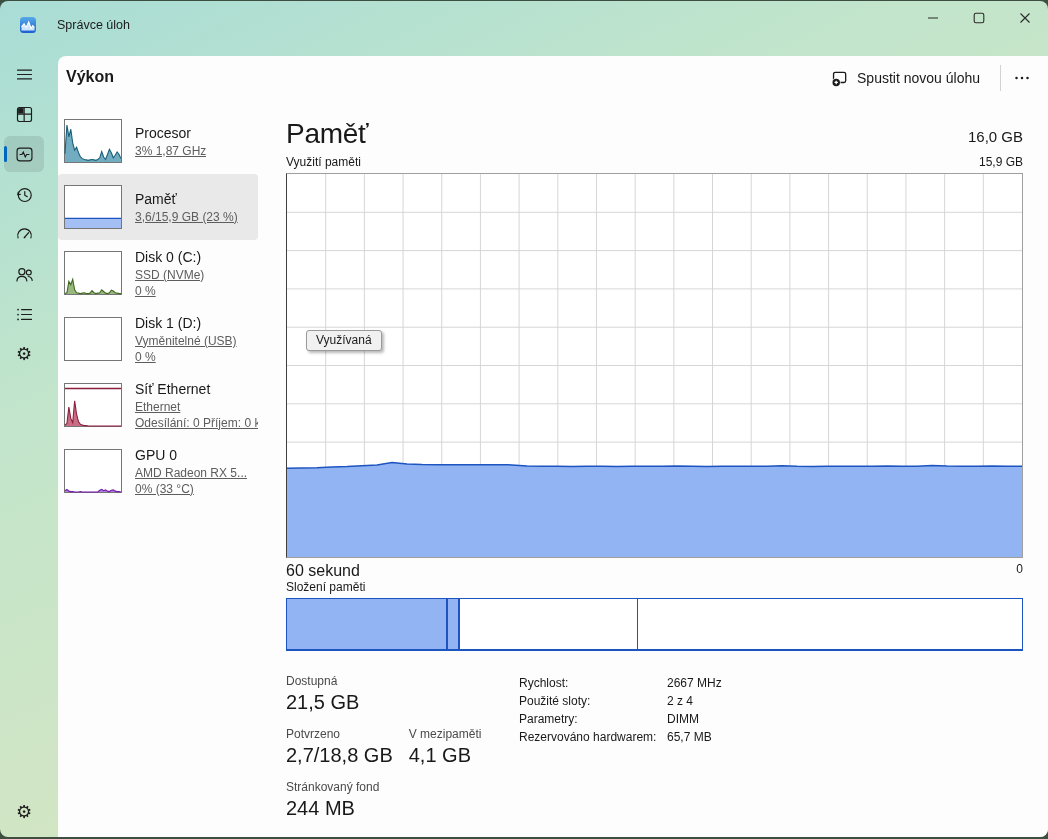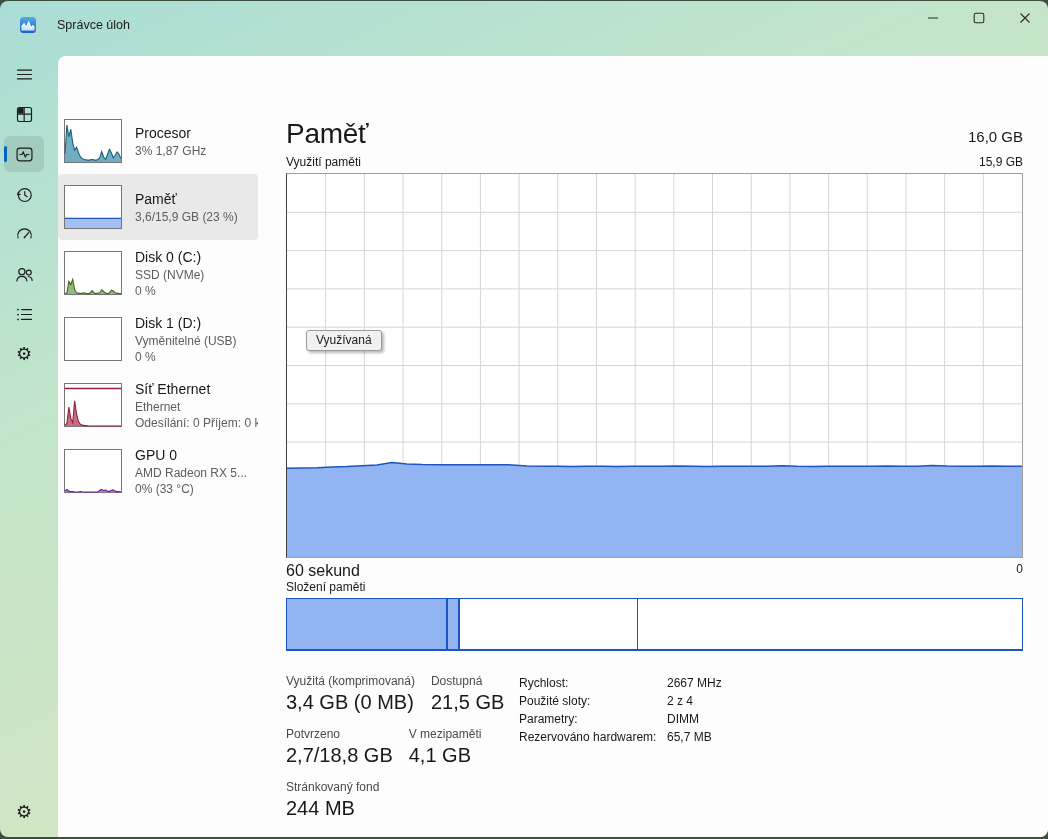--- a/index.html
+++ b/index.html
@@ -38,21 +38,21 @@
   .more-btn { position:absolute; right:8px; top:6px; width:36px; height:32px; background:transparent; border:none;
               display:flex; align-items:center; justify-content:center; border-radius:4px; }
 
   
   .perf-list { position:absolute; left:0; top:52px; width:202px; }
   .pitem { position:relative; height:66px; width:200px; display:flex; align-items:center; border-radius:4px; }
   .pitem.selected { background:#e9e9e9; }
   .thumb { margin-left:6px; background:#fff; flex:none; }
   .ptxt { margin-left:13px; overflow:hidden; }
   .pname { font-size:14px; color:#191919; line-height:19px; white-space:nowrap; }
-  .psub { font-size:12px; color:#5d5d5d; line-height:16px; white-space:nowrap; }
+  .psub { font-size:12px; color:#5d5d5d; line-height:16px; white-space:nowrap;text-decoration:underline; }
 
   
   .main { position:absolute; left:228px; top:0; width:737px; height:790px; }
   .mem-title { position:absolute; left:0; top:62px; font-size:28px; font-weight:400; color:#191919; letter-spacing:-0.3px; }
   .mem-total { position:absolute; right:0; top:72px; font-size:15px; color:#191919; }
   .usage-label { position:absolute; left:0; top:99px; font-size:12px; color:#191919; }
   .usage-max { position:absolute; right:0; top:99px; font-size:12px; color:#191919; }
 
   .chart-box { position:absolute; left:0; top:117px; width:737px; height:385px; background:#fff;
                border:1px solid #9f9f9f; border-left-color:#3f3f3f; }
@@ -165,20 +165,40 @@
       </div>
       <div class="rail-btn" style="top: 280px;">
         <span class="gear-glyph">⚙</span>
       </div>
       <div class="rail-btn" style="top: 738px;">
         <span class="gear-glyph">⚙</span>
       </div>
     </nav>
 
   <div class="panel">
+    <div class="panel-header">
+      <span class="page-title">Výkon</span>
+      <button class="newtask-btn">
+        <svg width="17" height="17" viewBox="0 0 16 16">
+          <rect x="2.4" y="2.2" width="11.4" height="9.6" rx="1.6" fill="none" stroke="#1b1b1b" stroke-width="1.25"></rect>
+          <circle cx="4.9" cy="11.7" r="4.1" fill="#fdfdfd"></circle>
+          <circle cx="4.9" cy="11.7" r="3.5" fill="#1b1b1b"></circle>
+          <path d="M4.9 10.1v3.2M3.3 11.7h3.2" stroke="#fff" stroke-width="1.15"></path>
+        </svg>
+        <span>Spustit novou úlohu</span>
+      </button>
+      <div class="hdr-sep"></div>
+      <button class="more-btn">
+        <svg width="18" height="18" viewBox="0 0 18 18">
+          <circle cx="3.5" cy="9" r="1.25" fill="#1b1b1b"></circle>
+            <circle cx="9" cy="9" r="1.25" fill="#1b1b1b"></circle>
+            <circle cx="14.5" cy="9" r="1.25" fill="#1b1b1b"></circle>
+        </svg>
+      </button>
+    </div>
 
     <div class="perf-list" id="perfList">
         <div class="pitem">
           <svg width="58" height="44" viewBox="0 0 58 44" class="thumb">
             <rect x="0.5" y="0.5" width="57" height="43" fill="#fff" stroke="#767676"></rect>
             <polygon points="1,34.6 2.931034482758621,6.04 4.862068965517242,17.8 6.793103448275862,10.239999999999998 8.724137931034484,24.1 10.655172413793103,31.24 12.586206896551724,28.3 14.517241379310345,33.76 16.448275862068968,37.96 18.379310344827587,39.64 20.310344827586206,40.48 22.24137931034483,40.9 24.17241379310345,41.32 26.103448275862068,40.9 28.03448275862069,40.48 29.96551724137931,40.9 31.896551724137932,41.32 33.827586206896555,40.48 35.758620689655174,38.800000000000004 37.689655172413794,32.5 39.62068965517241,37.96 41.55172413793103,40.48 43.48275862068966,35.440000000000005 45.41379310344828,30.4 47.3448275862069,33.76 49.275862068965516,38.800000000000004 51.206896551724135,36.28 53.13793103448276,32.92 55.06896551724138,35.440000000000005 57,39.64 57,43 1,43" fill="#599db5" fill-opacity="0.85"></polygon>
             <polyline points="1,34.6 2.931034482758621,6.04 4.862068965517242,17.8 6.793103448275862,10.239999999999998 8.724137931034484,24.1 10.655172413793103,31.24 12.586206896551724,28.3 14.517241379310345,33.76 16.448275862068968,37.96 18.379310344827587,39.64 20.310344827586206,40.48 22.24137931034483,40.9 24.17241379310345,41.32 26.103448275862068,40.9 28.03448275862069,40.48 29.96551724137931,40.9 31.896551724137932,41.32 33.827586206896555,40.48 35.758620689655174,38.800000000000004 37.689655172413794,32.5 39.62068965517241,37.96 41.55172413793103,40.48 43.48275862068966,35.440000000000005 45.41379310344828,30.4 47.3448275862069,33.76 49.275862068965516,38.800000000000004 51.206896551724135,36.28 53.13793103448276,32.92 55.06896551724138,35.440000000000005 57,39.64" fill="none" stroke="#176079" stroke-width="1.1"></polyline>
           </svg>
           <div class="ptxt">
             <div class="pname">Procesor</div>
@@ -293,24 +313,20 @@
       <div class="comp-bar" id="compBar">
           <div class="seg" style="width: 21.7%; background: rgb(147, 180, 242);"></div>
           <div class="seg" style="width: 1.8%; background: rgb(147, 180, 242); border-left: 2px solid rgb(29, 85, 192); border-right: 2px solid rgb(29, 85, 192);"></div>
           <div class="seg" style="width: 24.2%; background: rgb(255, 255, 255); border-right: 1.5px solid rgb(29, 85, 192);"></div>
           <div class="seg" style="width: 52.3%; background: rgb(255, 255, 255);"></div>
         </div>
 
       <div class="stats" id="statsBlock">
           <div class="stat-row">
             <div class="stat-cell">
-              <div class="sl">Využitá (komprimovaná)</div>
-              <div class="sv">3,4 GB (0 MB)</div>
-            </div>
-            <div class="stat-cell">
               <div class="sl">Dostupná</div>
               <div class="sv">21,5 GB</div>
             </div>
           </div>
           <div class="stat-row">
             <div class="stat-cell">
               <div class="sl">Potvrzeno</div>
               <div class="sv">2,7/18,8 GB</div>
             </div>
             <div class="stat-cell">

